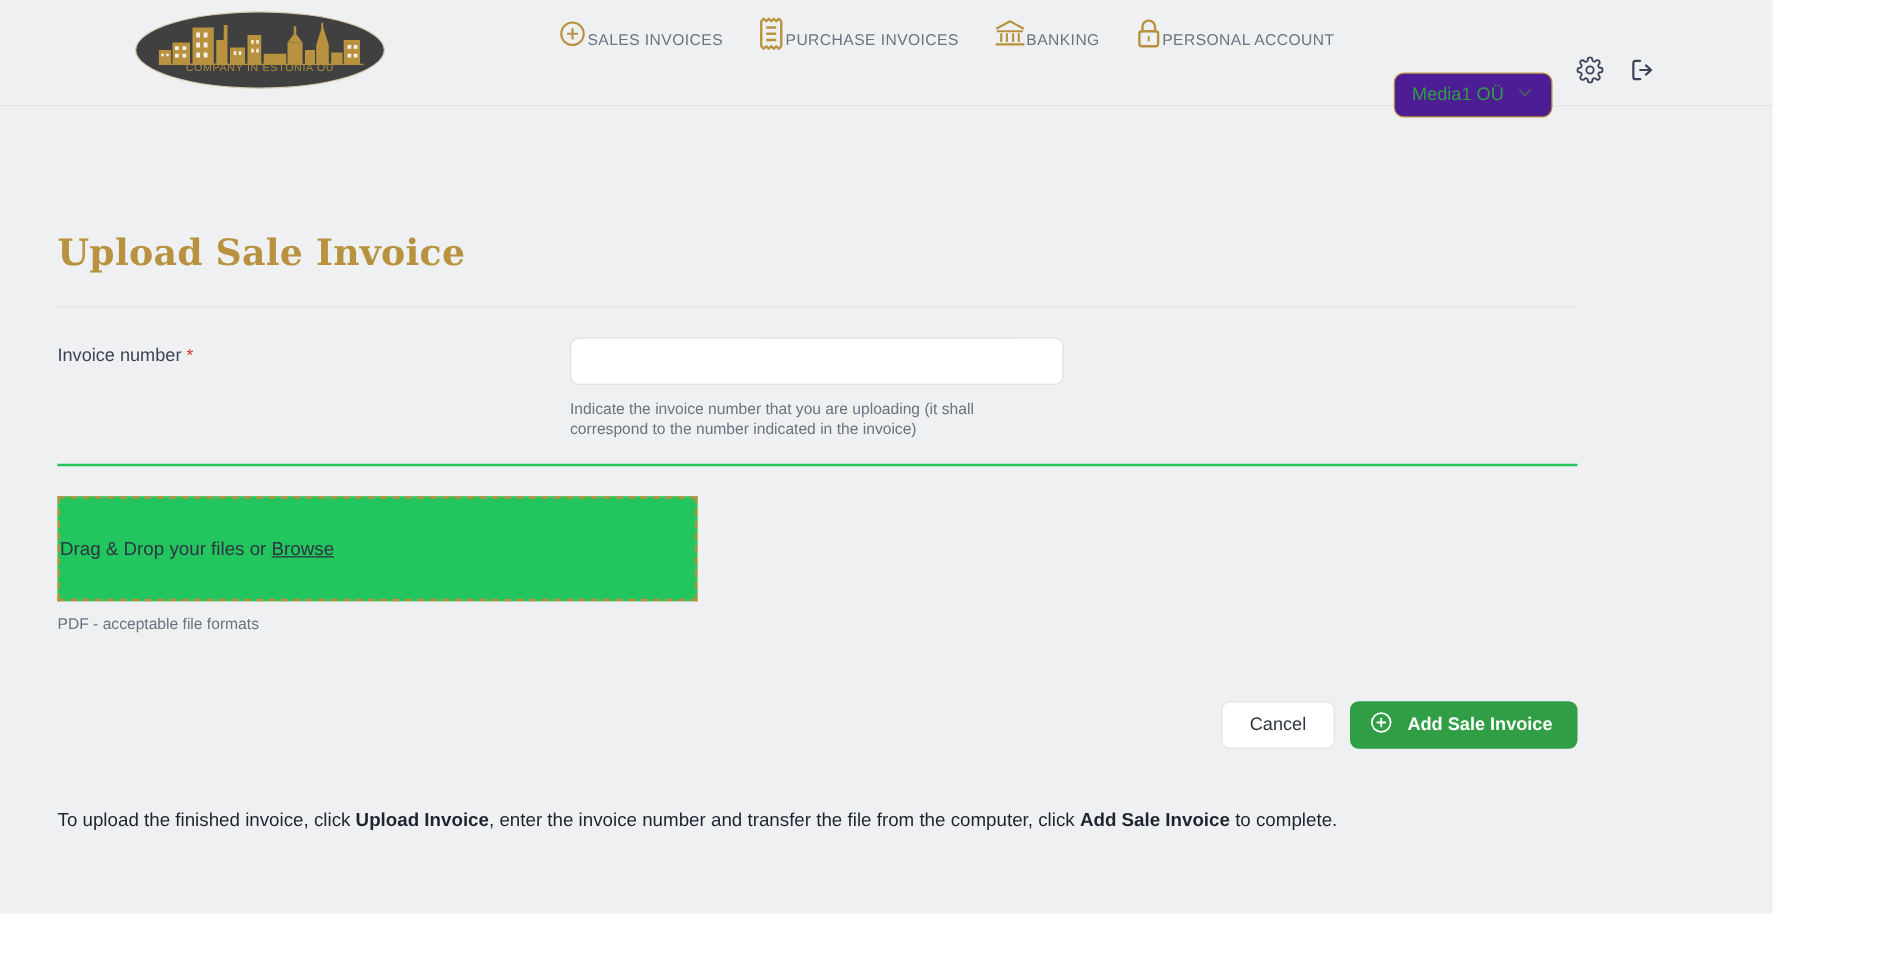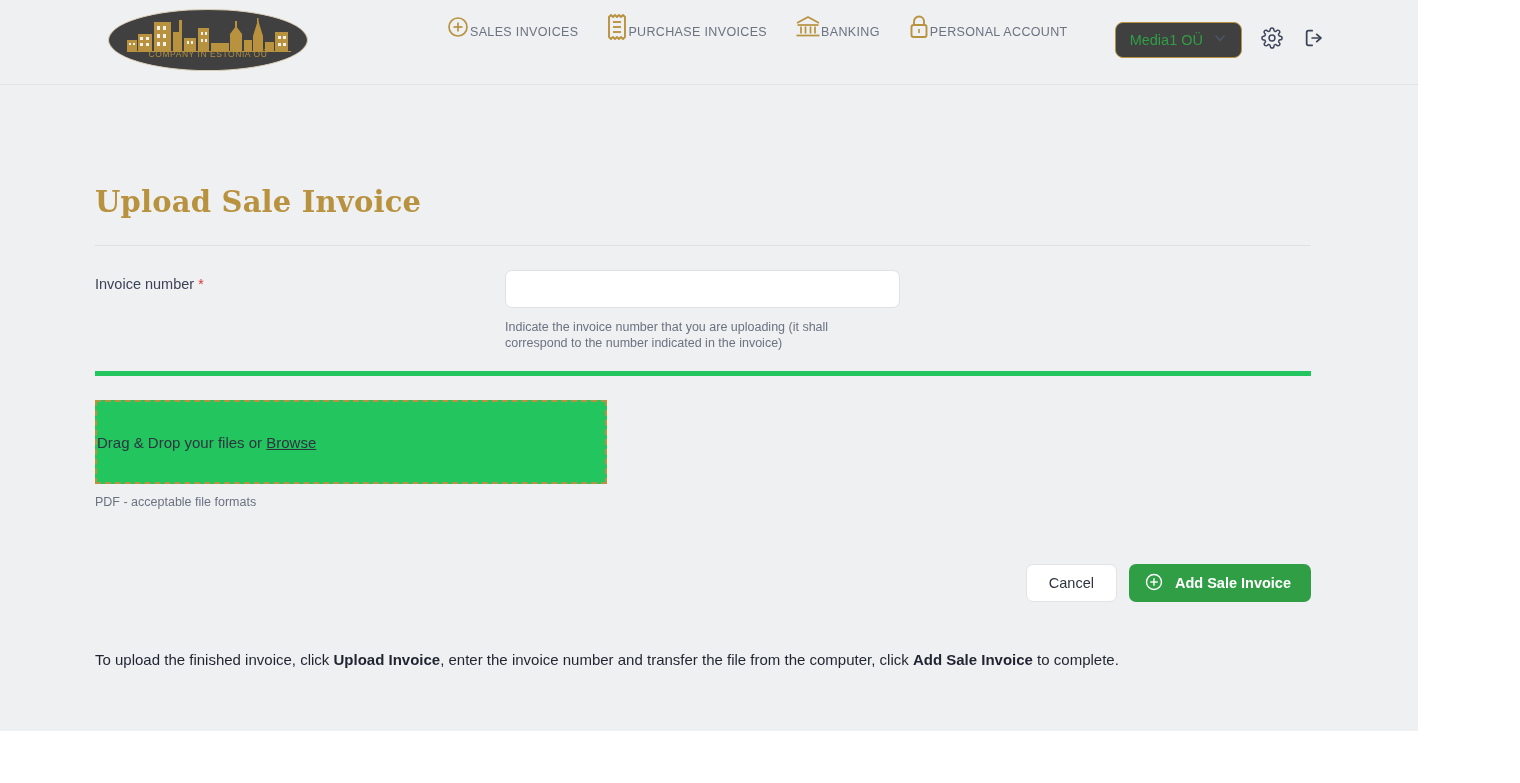--- a/index.html
+++ b/index.html
@@ -86,60 +86,61 @@
     display: flex;
     align-items: center;
     gap: 18px;
   }
   .company-btn {
     display: flex;
     align-items: center;
     gap: 10px;
     height: 36px;
     padding: 0 14px;
-    background: #404040;
+    background: #4c1d95;
     border: 1px solid #b8923e;
     border-radius: 8px;
     cursor: pointer;
+    margin-top: 36px;
   }
   .company-name {
     color: #2f9e44;
     font-size: 14.5px;
     font-weight: 500;
     white-space: nowrap;
   }
   .icon-btn {
     width: 24px; height: 24px;
     display: flex; align-items: center; justify-content: center;
     cursor: pointer;
   }
 
   
-  .main { padding: 0 97px 0 95px; }
+  .main { padding: 0 97px 0 46px; }
   .page-title {
     font-family: "DejaVu Serif", "Liberation Serif", serif;
     font-weight: 700;
     font-size: 29px;
     color: #b8923e;
     padding-top: 100px;
     letter-spacing: .2px;
   }
   .title-rule {
     margin-top: 26px;
     border-top: 1px solid #e0e1e4;
     width: 1216px;
   }
 
   .form-row {
     display: flex;
     width: 1216px;
     padding-top: 24px;
     padding-bottom: 20px;
   }
-  .form-row.bordered { border-bottom: 5px solid #22c55e; }
+  .form-row.bordered { border-bottom: 2px solid #22c55e; }
   .form-label {
     width: 410px;
     flex: 0 0 410px;
     font-size: 14.5px;
     color: #3c4257;
     font-weight: 400;
     padding-top: 6px;
   }
   .req { color: #e03131; font-size: 14px; margin-left: 4px; }
   .form-control { flex: 1; }

